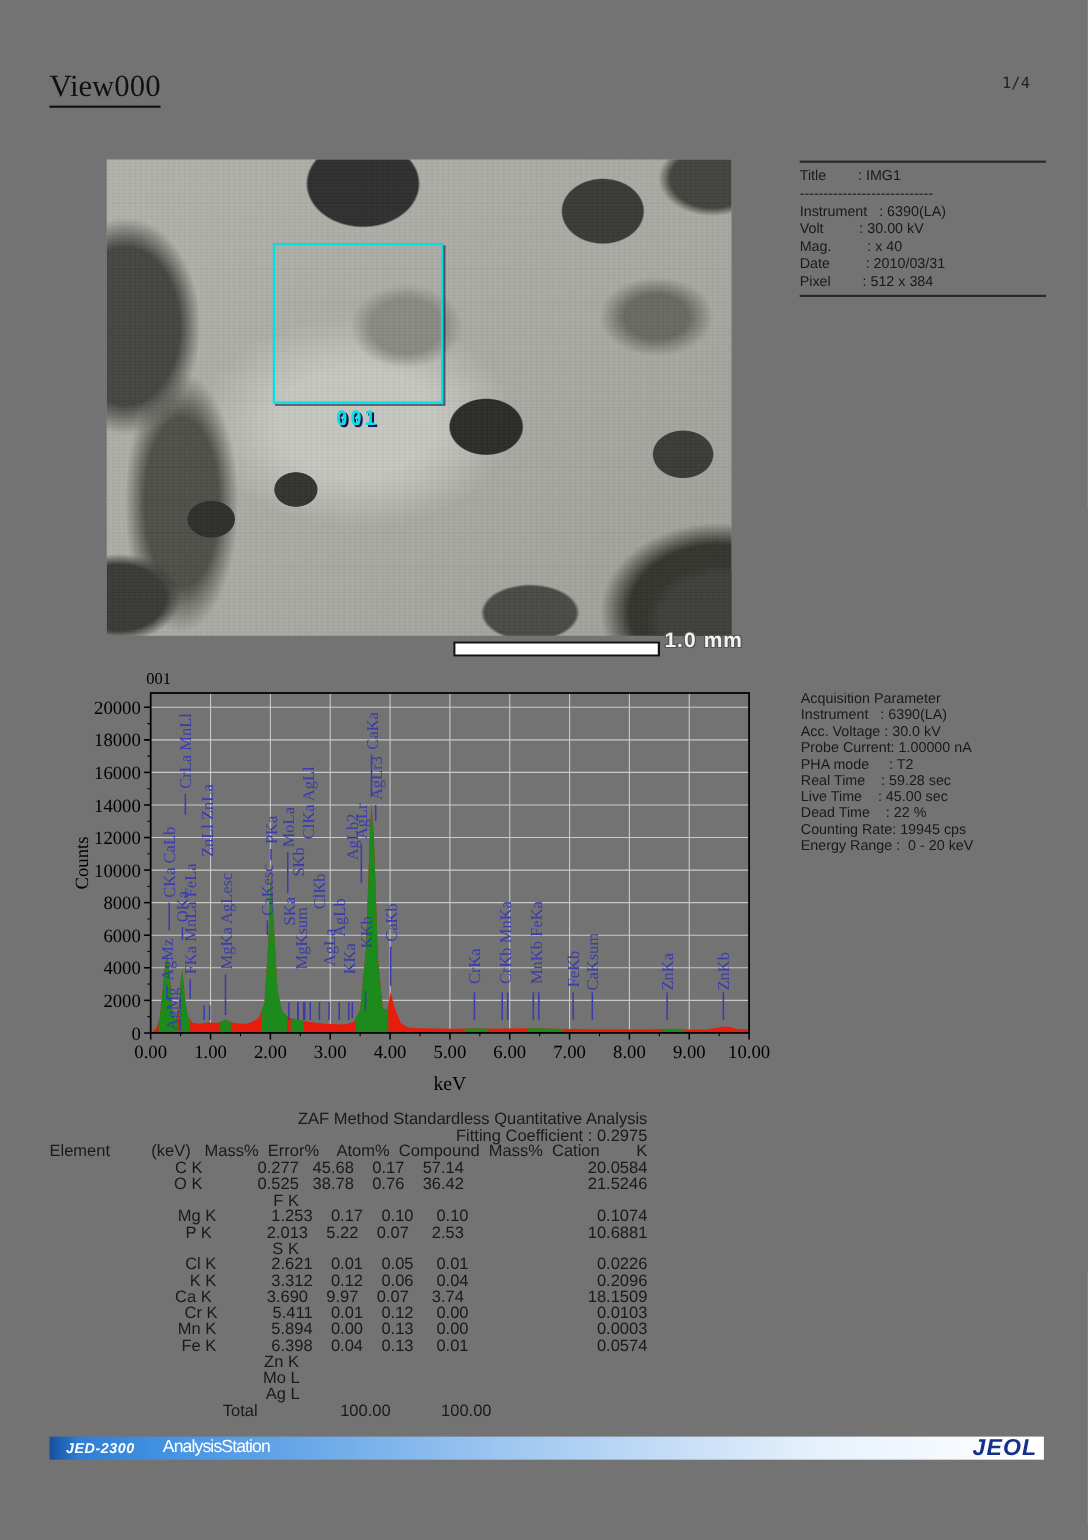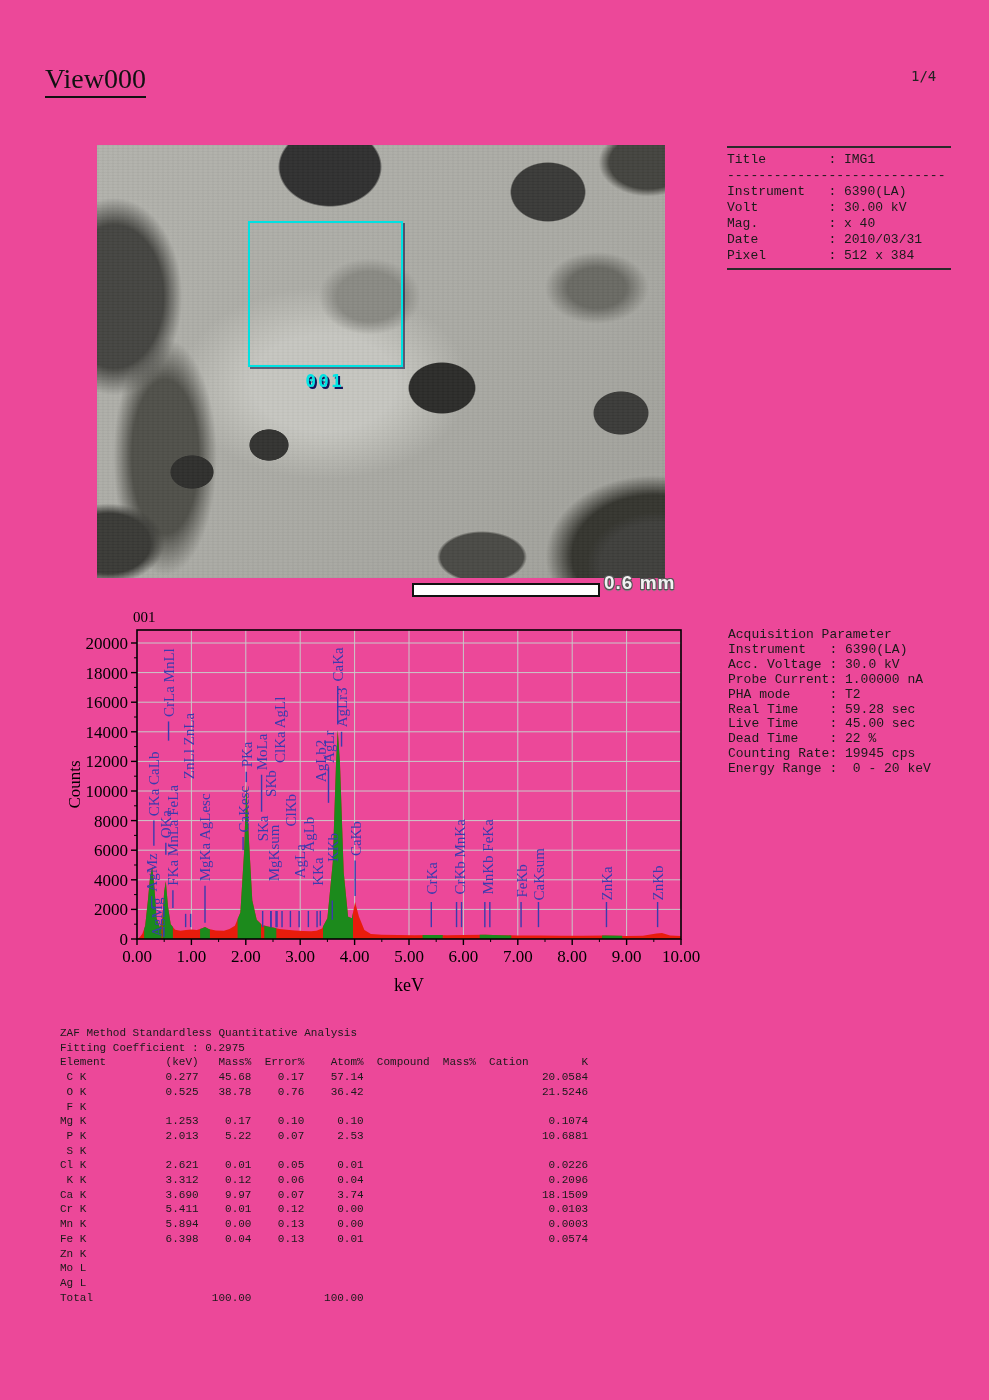--- a/index.html
+++ b/index.html
@@ -1,18 +1,18 @@
 <!DOCTYPE html>
 <html><head>
 <meta charset="utf-8">
 <style>
   html,body{margin:0;padding:0;background:#e8e8e8;}
-  #page{position:relative;width:989px;height:1400px;background:#ec4899;margin:0 auto;overflow:hidden;
+  #page{position:relative;width:989px;height:1400px;background:#737373;margin:0 auto;overflow:hidden;
         font-family:"Liberation Sans",sans-serif;}
-  .mono{font-family:Liberation Mono, monospace;color:#1a1a1a;}
+  .mono{font-family:Liberation Sans, sans-serif;color:#1a1a1a;}
   #view-title{position:absolute;left:45px;top:64px;font-family:"Liberation Serif",serif;
         font-size:28px;color:#111;border-bottom:2px solid #111;padding-bottom:1px;line-height:1.1;}
   #page-number{position:absolute;left:911px;top:68px;font-family:"DejaVu Sans Mono",monospace;font-size:14px;color:#222;}
 
   
   #sem{position:absolute;left:97px;top:145px;width:568px;height:433px;overflow:hidden;
     background:
       radial-gradient(ellipse 52px 40px at 233px 22px,#303030 96%,rgba(0,0,0,0) 100%),
       radial-gradient(ellipse 38px 30px at 451px 47px,#3a3a38 96%,rgba(0,0,0,0) 100%),
       radial-gradient(ellipse 34px 26px at 345px 243px,#2c2c2a 96%,rgba(0,0,0,0) 100%),
@@ -40,21 +40,21 @@
       text-shadow:2px 2px 0 #14145a;font-family:"DejaVu Sans Mono",monospace;}
   #scalebar{position:absolute;left:412px;top:583px;width:184px;height:10px;background:#fff;border:2px solid #111;}
   #scalebar-label{position:absolute;left:604px;top:572px;font-size:19px;font-weight:bold;color:#f2f2f2;
       text-shadow:-1px -1px 0 #555,1px -1px 0 #555,-1px 1px 0 #555,1px 1px 0 #555,0 2px 1px #777;
       letter-spacing:1px;}
 
   
   #info-table{position:absolute;left:727px;top:146px;width:224px;font-size:13px;line-height:16px;
       white-space:pre;border-top:2px solid #2a2a2a;border-bottom:2px solid #2a2a2a;padding:4px 0;margin:0;}
   #acq-block{position:absolute;left:728px;top:628px;font-size:13px;line-height:14.9px;white-space:pre;margin:0;}
-  #quant-block{position:absolute;left:45px;top:1011px;font-size:11px;line-height:14.7px;white-space:pre;margin:15px;}
+  #quant-block{position:absolute;left:45px;top:1011px;font-size:15px;line-height:14.7px;white-space:pre;margin:0;text-align:right;}
 
   
   #spectrum-wrap{position:absolute;left:60px;top:593px;width:650px;height:412px;}
 
   
   #footer-bar{position:absolute;left:45px;top:1306px;width:904px;height:21px;
       background:linear-gradient(90deg,#16509e 0%,#2d7fd6 3%,#4493e2 12%,#9cc5f0 45%,#e8f2fc 78%,#ffffff 100%);}
   #footer-product{position:absolute;left:15px;top:3px;color:#fff;font-weight:bold;font-style:italic;
       font-size:13px;letter-spacing:.5px;}
   #footer-app{position:absolute;left:103px;top:1px;color:#fff;font-size:16px;letter-spacing:-.8px;}
@@ -68,21 +68,21 @@
 
   <div id="view-title">View000</div>
   <div id="page-number">1/4</div>
 
   <div id="sem">
     <div id="sem-grain"></div>
     <div id="roi-box"></div>
     <div id="roi-label">001</div>
   </div>
   <div id="scalebar"></div>
-  <div id="scalebar-label">0.6 mm</div>
+  <div id="scalebar-label">1.0 mm</div>
 
   <pre id="info-table" class="mono">Title        : IMG1
 ----------------------------
 Instrument   : 6390(LA)
 Volt         : 30.00 kV
 Mag.         : x 40
 Date         : 2010/03/31
 Pixel        : 512 x 384</pre>
 
   <div id="spectrum-wrap">
@@ -279,14 +279,19 @@
  K K            3.312    0.12    0.06     0.04                            0.2096
 Ca K            3.690    9.97    0.07     3.74                           18.1509
 Cr K            5.411    0.01    0.12     0.00                            0.0103
 Mn K            5.894    0.00    0.13     0.00                            0.0003
 Fe K            6.398    0.04    0.13     0.01                            0.0574
 Zn K                                                                            
 Mo L                                                                            
 Ag L                                                                            
 Total                  100.00           100.00                                  </pre>
 
+  <div id="footer-bar">
+    <span id="footer-product">JED-2300</span>
+    <span id="footer-app">AnalysisStation</span>
+    <span id="footer-logo">JEOL</span>
+  </div>
 
 </div>
 
 </body></html>

